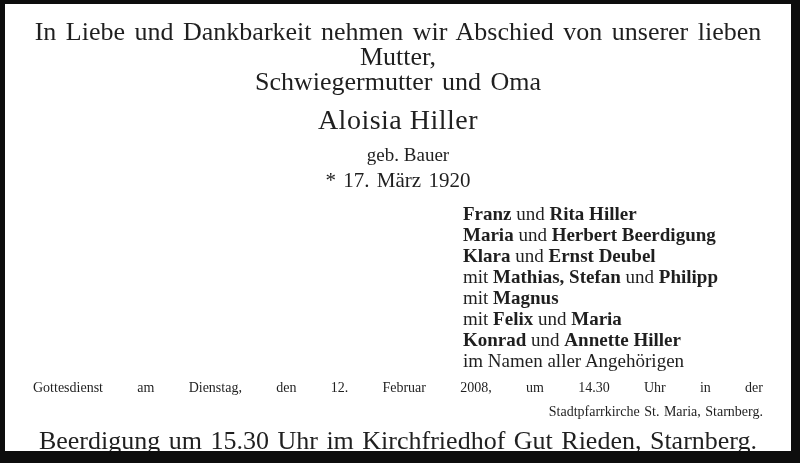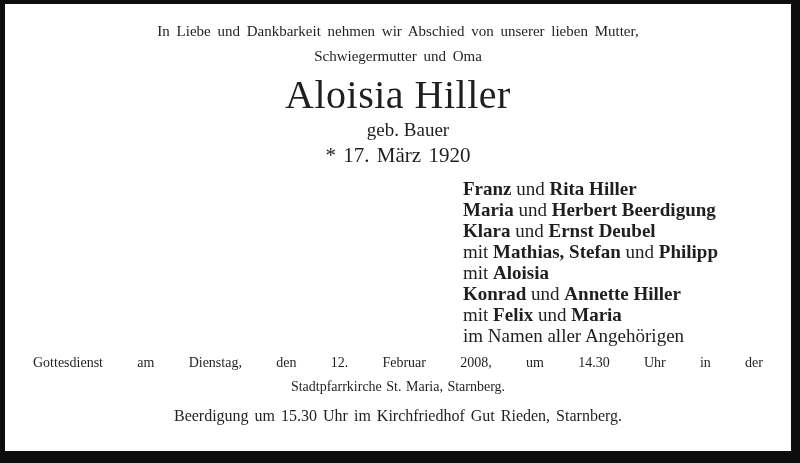--- a/index.html
+++ b/index.html
@@ -15,28 +15,28 @@
     border-top: 4px solid #0d0d0d;
     border-left: 5px solid #0d0d0d;
     border-right: 9px solid #0d0d0d;
     border-bottom: 12px solid #0d0d0d;
     font-family: "Liberation Serif", "DejaVu Serif", serif;
     color: #1f1f1f;
     overflow: hidden;
   }
   .intro {
     margin-top: 15px;
-    font-size: 15px;
+    font-size: 26px;
     line-height: 25px;
     text-align: center;
     word-spacing: 3px;
   }
   .name {
     margin: 3px 0 0 0;
-    font-size: 40px;
+    font-size: 28px;
     line-height: 45px;
     font-weight: normal;
     text-align: center;
     letter-spacing: 0.5px;
   }
   .maiden {
     margin-top: 2px;
     font-size: 19px;
     line-height: 22px;
     text-align: center;
@@ -63,26 +63,26 @@
     padding: 0 28px;
     font-size: 14px;
     line-height: 24px;
   }
   .service .line-justify {
     text-align: justify;
     text-align-last: justify;
     word-spacing: 2px;
   }
   .service .line-center {
-    text-align: center;
+    text-align: right;
     word-spacing: 1px;
   }
   .burial {
     margin-top: 5px;
-    font-size: 16px;
+    font-size: 26px;
     line-height: 24px;
     text-align: center;
     word-spacing: 2px;
   }
   .family b { font-weight: bold; }
 </style>
 </head>
 <body>
 
 <div class="notice">
@@ -93,23 +93,23 @@
   <h1 class="name">Aloisia Hiller</h1>
   <div class="maiden">geb. Bauer</div>
   <div class="dates">
     <span>* 17. März 1920</span>
   </div>
   <div class="family">
       <div><b>Franz</b><span> und </span><b>Rita Hiller</b></div>
       <div><b>Maria</b><span> und </span><b>Herbert Beerdigung</b></div>
       <div><b>Klara</b><span> und </span><b>Ernst Deubel</b></div>
       <div><span>mit </span><b>Mathias, Stefan</b><span> und </span><b>Philipp</b></div>
-      <div><span>mit </span><b>Aloisia</b></div>
+      <div><span>mit </span><b>Magnus</b></div>
+      <div><span>mit </span><b>Felix</b><span> und </span><b>Maria</b></div>
       <div><b>Konrad</b><span> und </span><b>Annette Hiller</b></div>
-      <div><span>mit </span><b>Felix</b><span> und </span><b>Maria</b></div>
       <div><span>im Namen aller Angehörigen</span></div>
     </div>
   <div class="service">
     <div class="line-justify">Gottesdienst am Dienstag, den 12. Februar 2008, um 14.30 Uhr in der</div>
     <div class="line-center">Stadtpfarrkirche St. Maria, Starnberg.</div>
   </div>
   <div class="burial">Beerdigung um 15.30 Uhr im Kirchfriedhof Gut Rieden, Starnberg.</div>
 </div>
 
 </body></html>

